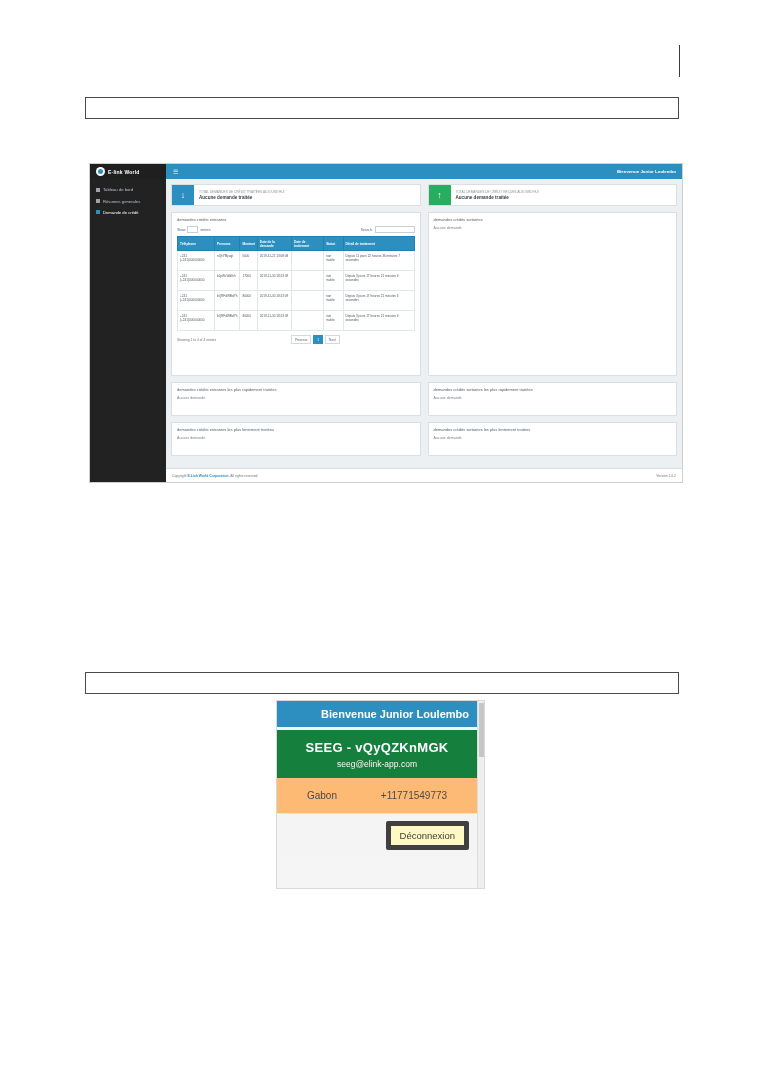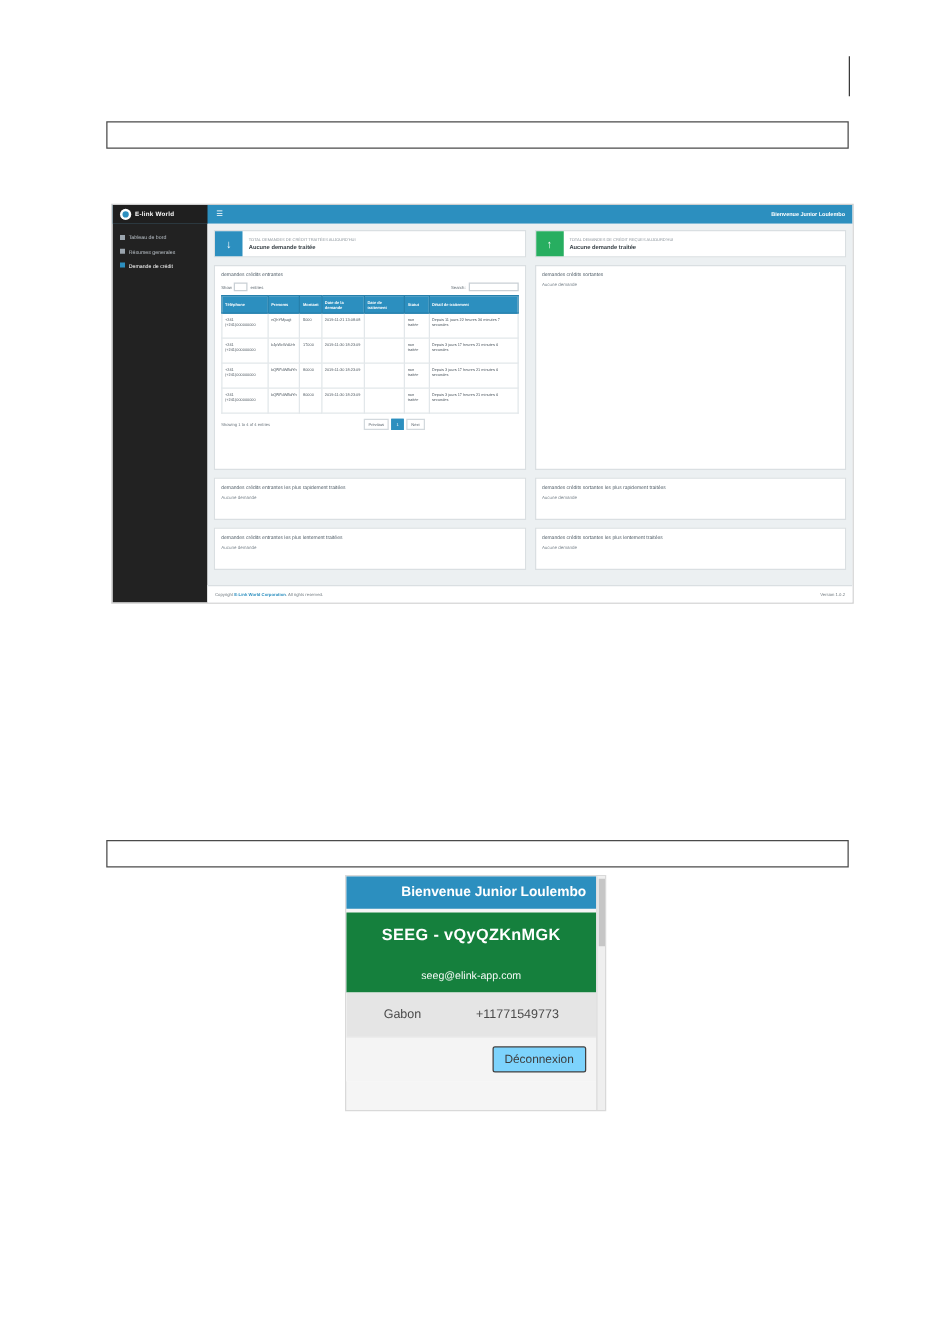--- a/index.html
+++ b/index.html
@@ -308,40 +308,40 @@
     width: 200px;
     background: #ffffff;
   }
   .s2-banner {
     background: #15803d;
     color: #ffffff;
     text-align: center;
     padding: 10px 6px 9px;
   }
   .s2-banner-title { font-size: 13px; font-weight: bold; letter-spacing: .3px; }
-  .s2-banner-mail { font-size: 8.5px; margin-top: 20px; opacity: .95; }
+  .s2-banner-mail { font-size: 8.5px; margin-top: 4px; opacity: .95; }
   .s2-info {
     display: flex;
     align-items: center;
     justify-content: space-around;
     padding: 12px 8px;
     font-size: 10px;
     color: #4a4a4a;
-    background: #e5e5e5;
+    background: #fdba74;
   }
   .s2-actions {
     background: #f4f4f4;
     border-top: 1px solid #e3e3e3;
     padding: 7px 8px;
     display: flex;
     justify-content: flex-end;
   }
   .s2-logout {
-    border: 1px solid #404040;
-    background: #7dd3fc;
+    border: 5px solid #404040;
+    background: #fef9c3;
     color: #3c3c3c;
     font-size: 9.5px;
     padding: 4px 9px;
     border-radius: 2px;
     cursor: pointer;
     font-family: "Liberation Sans", sans-serif;
   }
   .s2-scroll {
     position: absolute;
     right: 0; top: 0;

